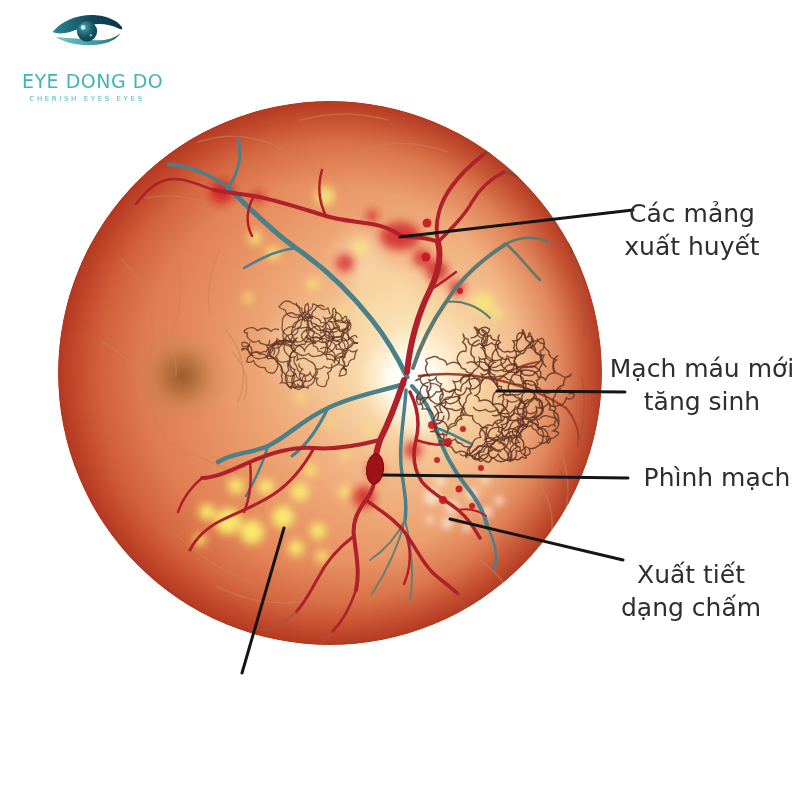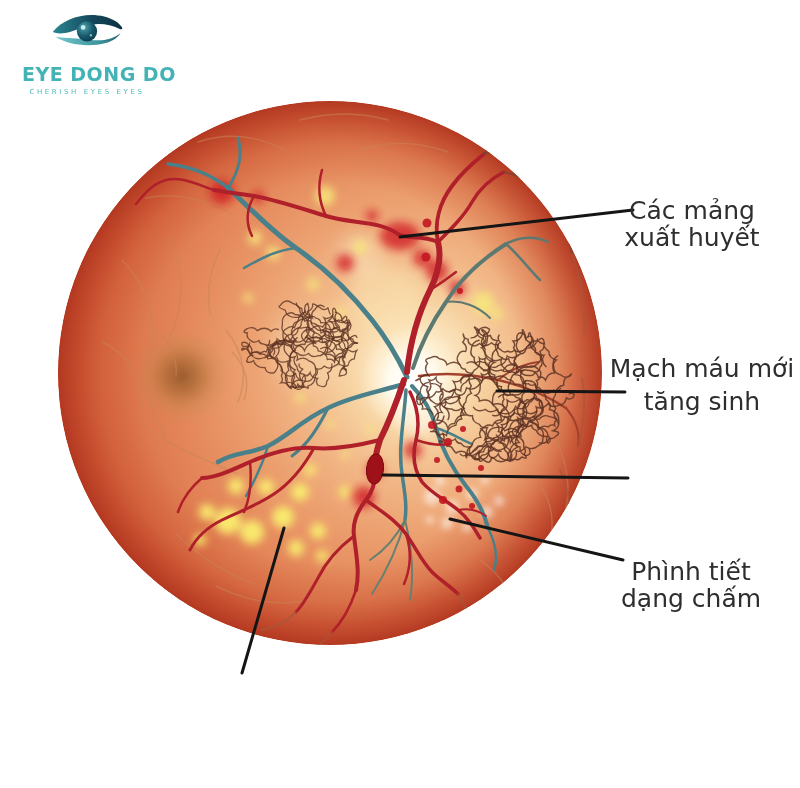--- a/index.html
+++ b/index.html
@@ -4,25 +4,25 @@
 <style>
   html,body{margin:0;padding:0;}
   body{
     width:800px;height:788px;position:relative;overflow:hidden;background:#ffffff;
     font-family:"DejaVu Sans","Liberation Sans",sans-serif;
   }
   .stage{position:absolute;inset:0;}
   svg.fundus{position:absolute;left:0;top:0;}
   
   .logo{position:absolute;left:22px;top:8px;width:130px;text-align:center;}
-  .logo-name{font-size:19px;font-weight:bold;letter-spacing:.5px;color:#43b3b5;margin-top:9px;white-space:nowrap;}
+  .logo-name{font-size:19px;font-weight:normal;letter-spacing:.5px;color:#43b3b5;margin-top:16px;white-space:nowrap;}
   .logo-tagline{font-size:7px;letter-spacing:2.6px;color:#4cbabc;margin-top:3px;white-space:nowrap;}
   
   .label{
-    position:absolute;color:#2e2e2e;font-size:25px;line-height:27px;
+    position:absolute;color:#2e2e2e;font-size:25px;line-height:33px;
     text-align:center;white-space:pre-line;
   }
   #label-0{left:592px;top:197px;width:200px;}
   #label-1{left:602px;top:352px;width:200px;line-height:33px;}
   #label-2{left:637px;top:461px;width:160px;}
   #label-3{left:598px;top:558px;width:186px;}
   #label-4{left:93px;top:694px;width:276px;}
 </style>
 </head>
 <body>
@@ -322,15 +322,16 @@
       <circle cx="55" cy="34" r="1.5" fill="#9fd8dc" opacity=".8"></circle>
     </svg>
     <div class="logo-name">EYE DONG DO</div>
     <div class="logo-tagline">CHERISH EYES EYES</div>
   </div>
 
   <div class="label" id="label-0">Các mảng
 xuất huyết</div>
   <div class="label" id="label-1">Mạch máu mới
 tăng sinh</div>
-  <div class="label" id="label-3">Phình tiết
+  <div class="label" id="label-2">Phình mạch</div>
+  <div class="label" id="label-3">Xuất tiết
 dạng chấm</div>
 </div>
 
 </body></html>

